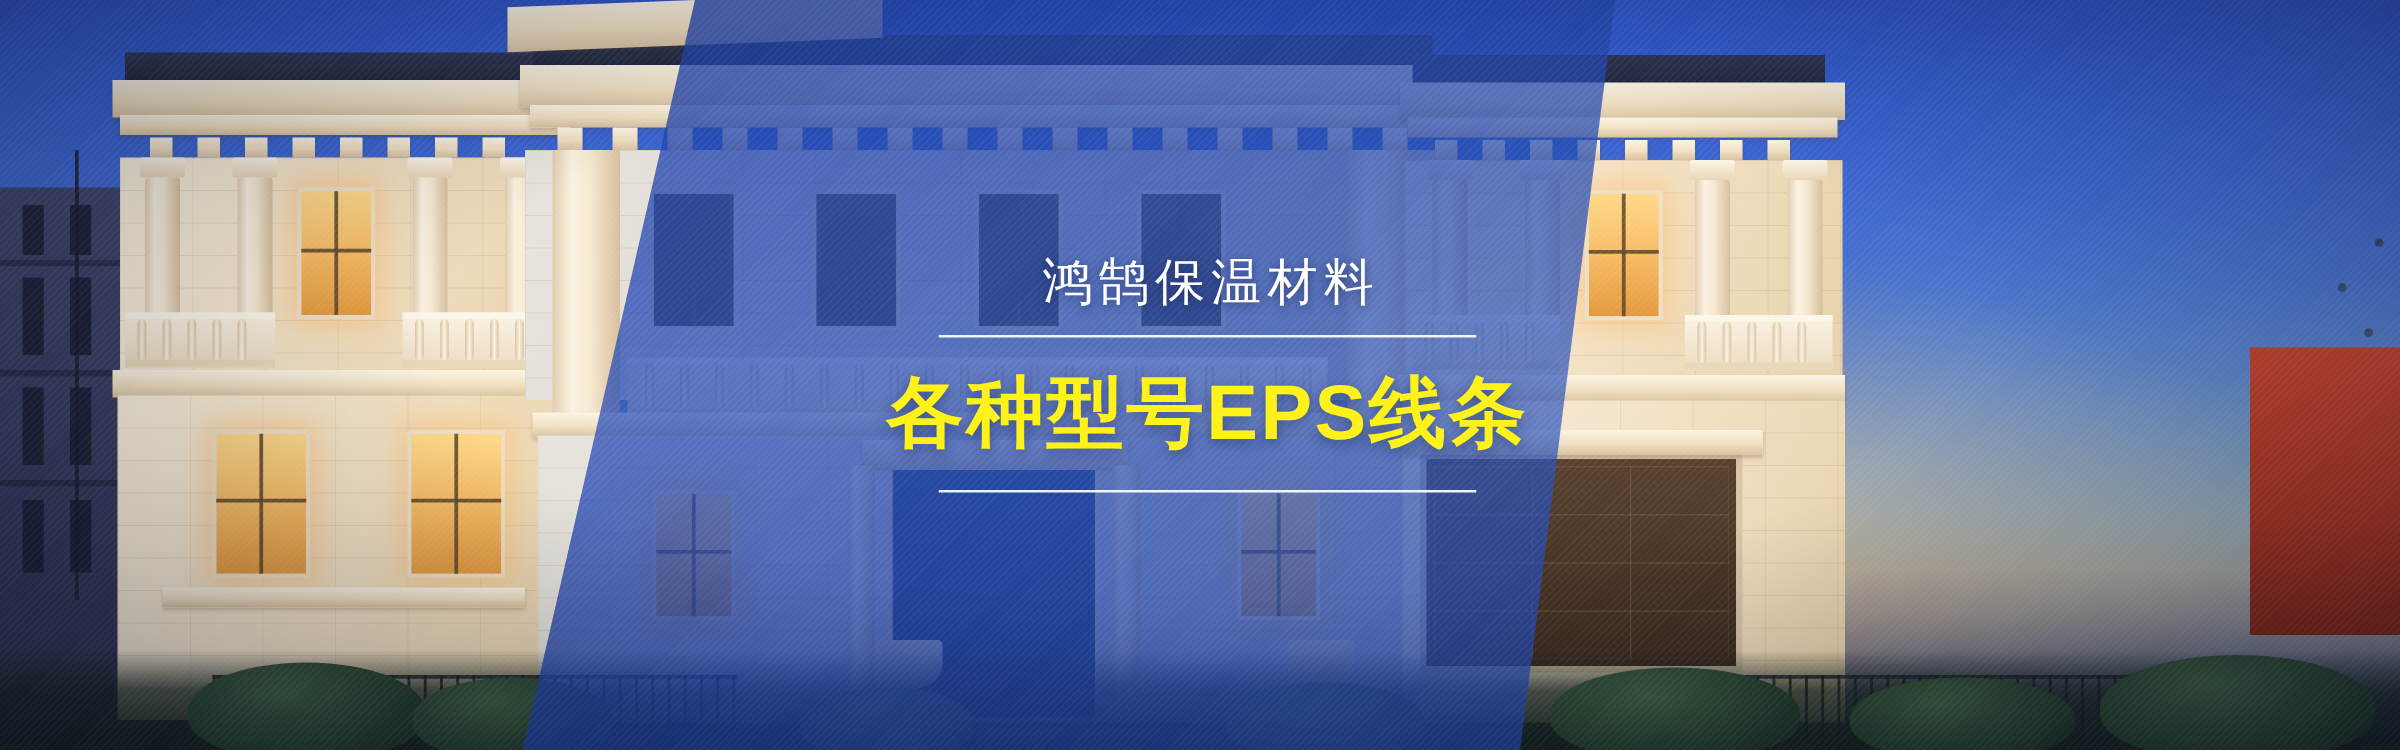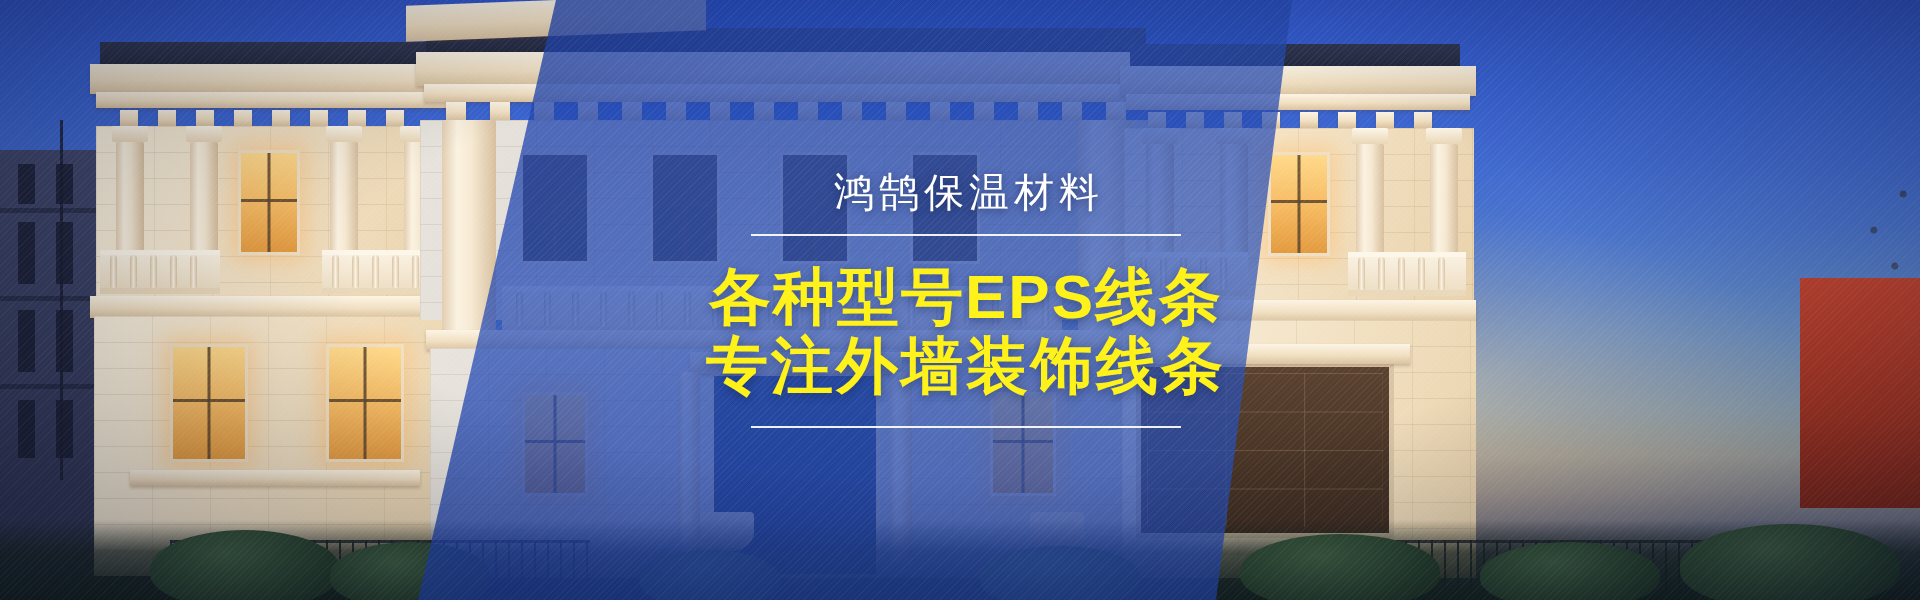--- a/index.html
+++ b/index.html
@@ -548,21 +548,20 @@
 
   <div class="copy">
     <div class="copy-inner">
 
       <div class="brand">鸿鹄保温材料</div>
 
       <div class="rule top"></div>
 
       <div class="headline">
         <div class="l1">各种型号EPS线条</div>
-        <div class="l2">专注外墙装饰线条</div>
       </div>
 
       <div class="rule bottom"></div>
 
 
     </div>
   </div>
 
 </div>
 

